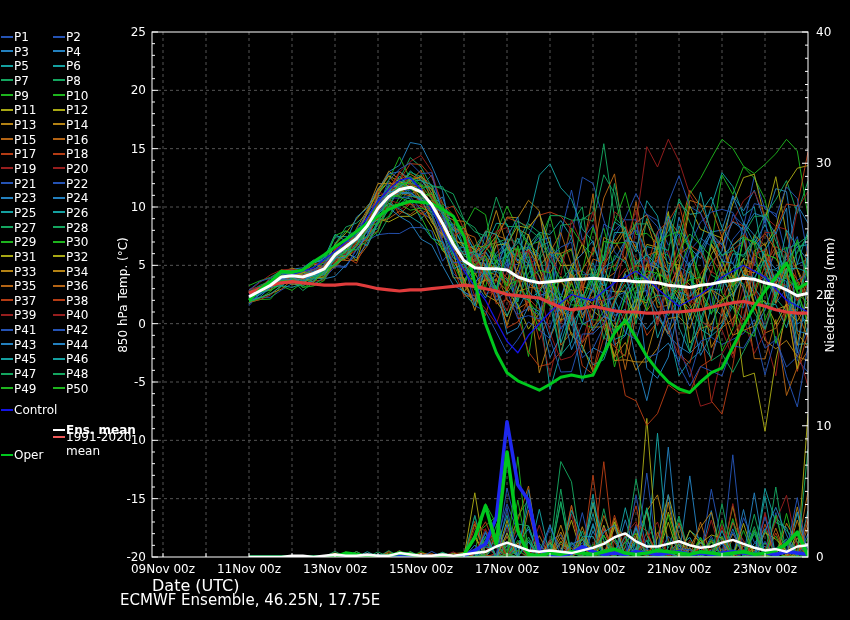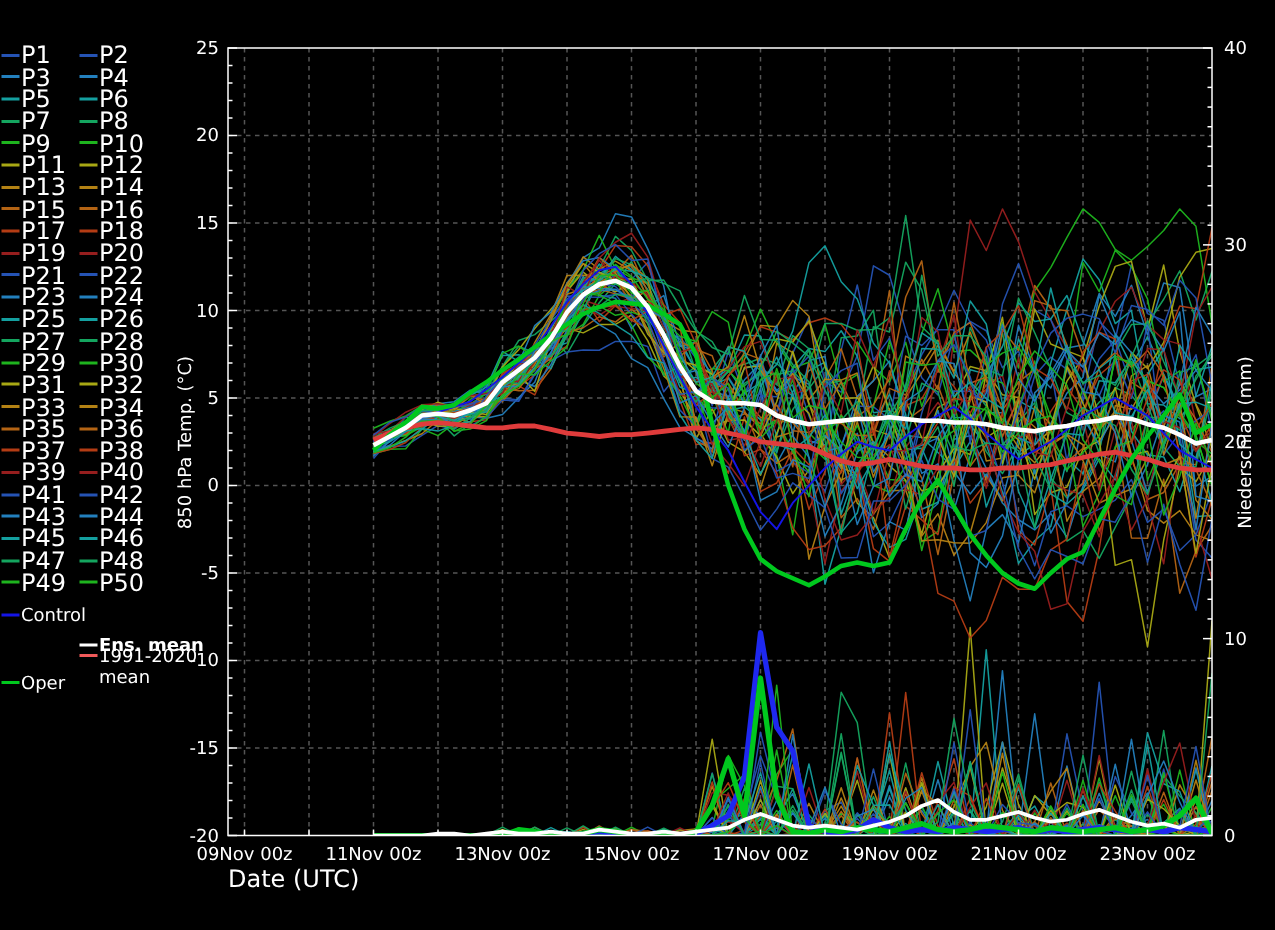--- a/index.html
+++ b/index.html
@@ -3,21 +3,21 @@
 <meta charset="utf-8">
 <style>
   html,body{margin:0;padding:0;background:#000;}
   body{width:850px;height:620px;position:relative;overflow:hidden;
        font-family:"DejaVu Sans","Liberation Sans",sans-serif;color:#fff;}
   .stage{position:absolute;inset:0;}
   .chart-title{position:absolute;top:3px;left:16px;right:0;text-align:center;
        font-size:15px;font-weight:bold;letter-spacing:.2px;white-space:pre;}
   .legend{position:absolute;left:1px;top:30px;width:130px;
        display:grid;grid-template-columns:52px 66px;grid-auto-rows:14.66px;
-       font-size:16px;line-height:14.66px;}
+       font-size:12px;line-height:14.66px;}
   .leg-item{white-space:nowrap;overflow:visible;}
   .swatch{display:inline-block;width:12px;height:2px;vertical-align:middle;
        margin-right:1px;position:relative;top:-1px;}
   .leg-abs{position:absolute;font-size:12px;line-height:14px;white-space:nowrap;}
   .footer-left{position:absolute;left:120px;top:591px;font-size:15px;}
   .footer-right{position:absolute;right:56px;top:591px;font-size:15px;}
   .xaxis-title{position:absolute;left:152px;width:656px;top:576px;
        text-align:left;font-size:16px;}
   svg{position:absolute;left:0;top:0;}
   svg text{font-family:"DejaVu Sans","Liberation Sans",sans-serif;fill:#fff;}
@@ -349,13 +349,14 @@
         <text x="421" y="573" text-anchor="middle" font-size="12">15Nov 00z</text>
         <text x="507" y="573" text-anchor="middle" font-size="12">17Nov 00z</text>
         <text x="593" y="573" text-anchor="middle" font-size="12">19Nov 00z</text>
         <text x="679" y="573" text-anchor="middle" font-size="12">21Nov 00z</text>
         <text x="765" y="573" text-anchor="middle" font-size="12">23Nov 00z</text>
         <text x="127" y="295" font-size="12" text-anchor="middle" transform="rotate(-90 127 295)">850 hPa Temp. (°C)</text>
         <text x="834" y="295" font-size="12" text-anchor="middle" transform="rotate(-90 834 295)">Niederschlag (mm)</text>
       </g>
     </svg>
   <div class="xaxis-title">Date (UTC)</div>
+  <div class="footer-left">ECMWF Ensemble, 46.25N, 17.75E</div>
 </div>
 
 </body></html>

